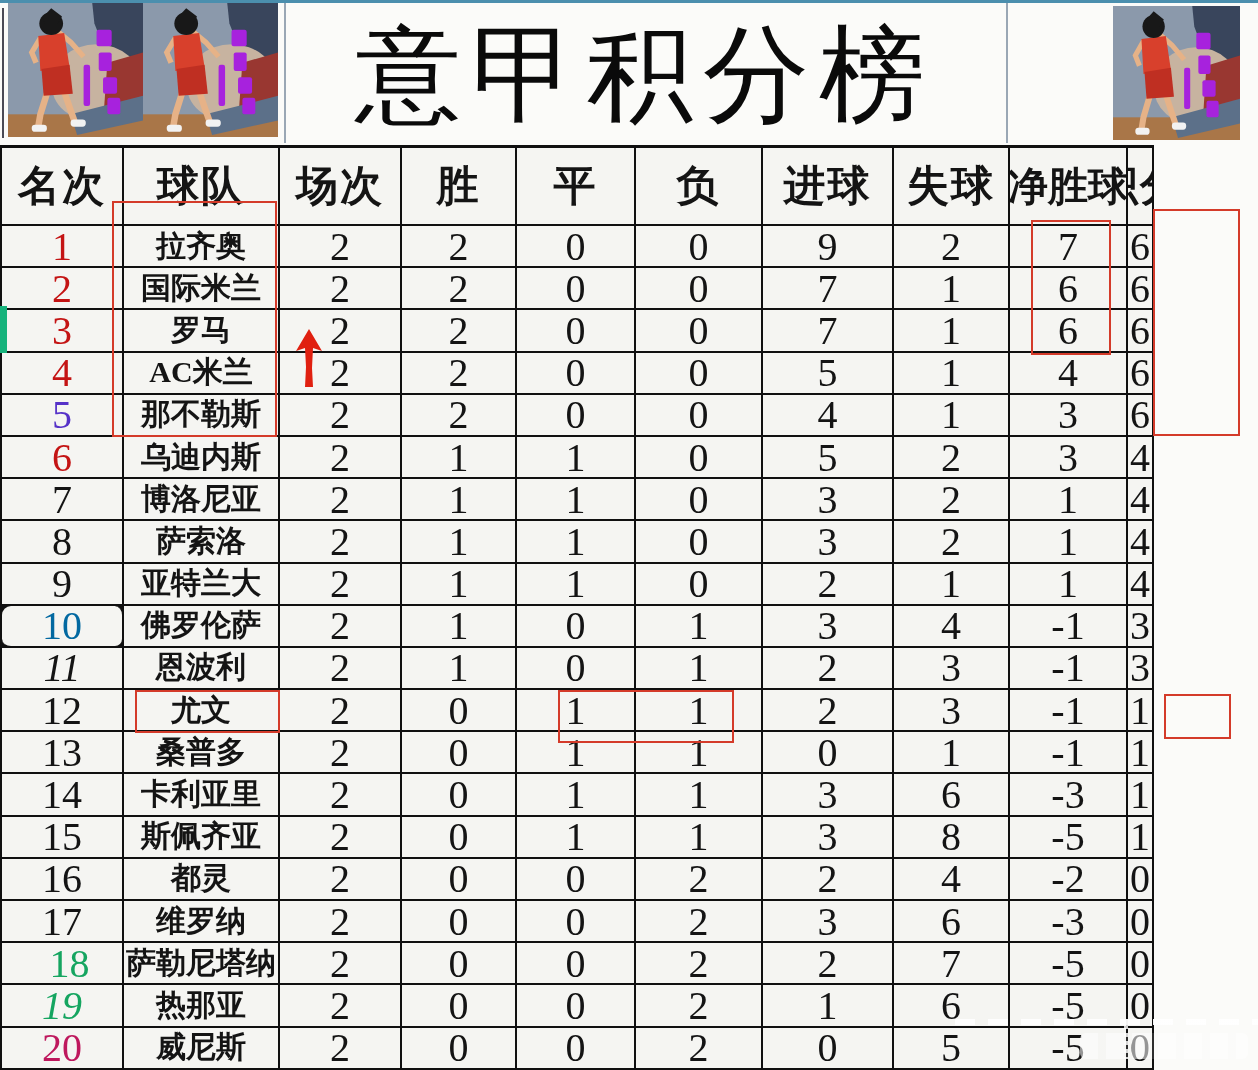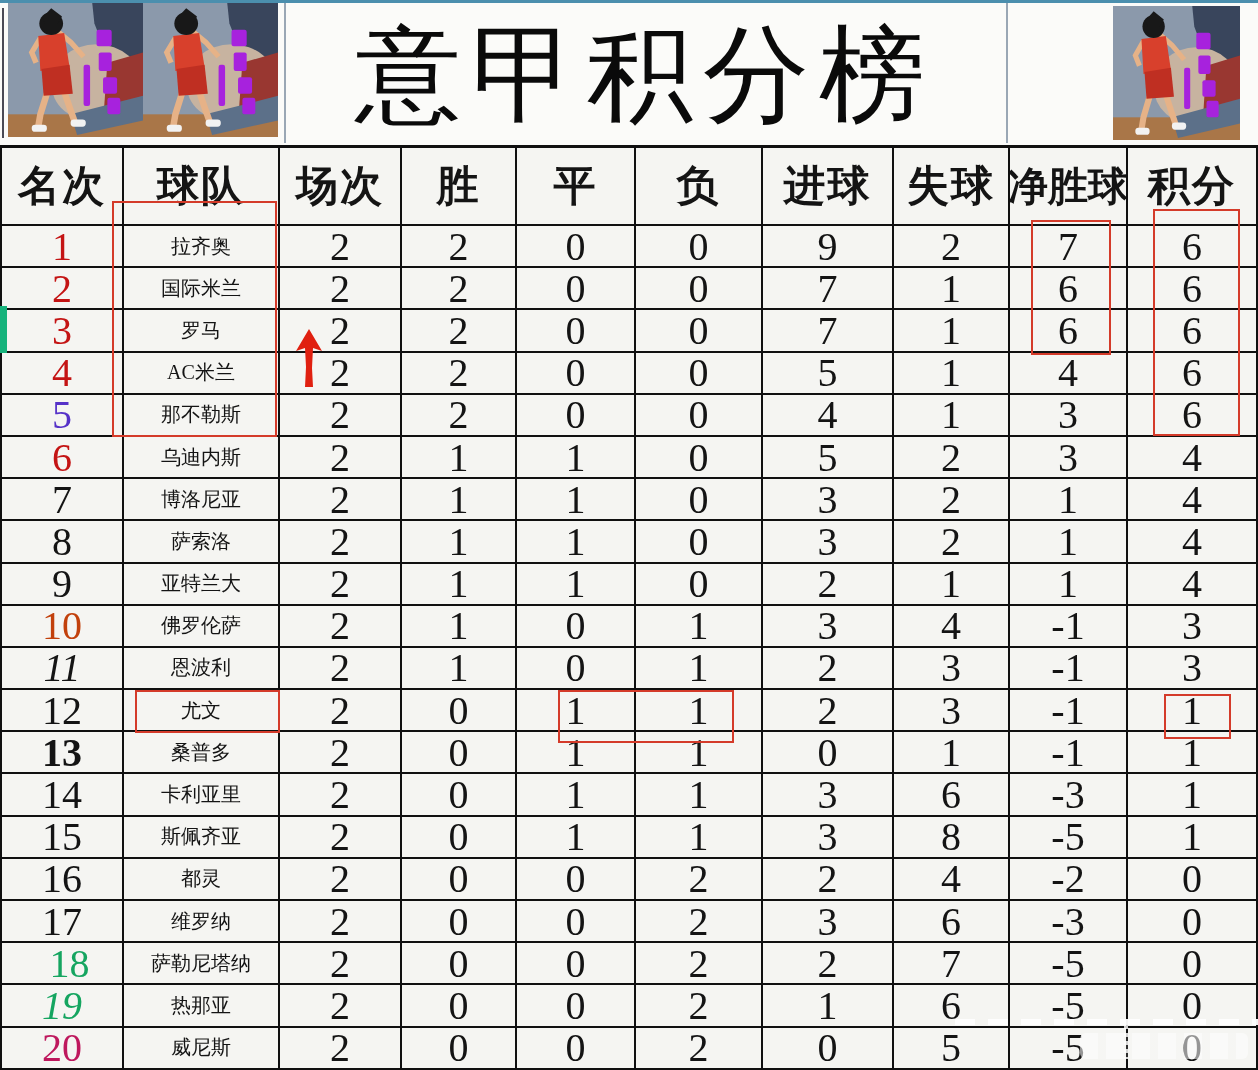--- a/index.html
+++ b/index.html
@@ -20,37 +20,37 @@
     display:flex;align-items:center;justify-content:center;
     font-size:106px;letter-spacing:10px;color:#0a0a0a;font-weight:400;white-space:nowrap;
   }
   .thumb{position:absolute;top:3px;width:135px;height:134px;overflow:hidden;}
   .thumb svg{width:100%;height:100%;display:block;}
   .thumb-1{left:8px;}
   .thumb-2{left:143px;}
   .thumb-3{left:1113px;top:6px;width:127px;height:134px;}
   
   .grid{
-    position:absolute;left:0;top:145px;width:1258px;height:925px;
+    position:absolute;left:0;top:145px;width:1154px;height:925px;
     display:grid;box-sizing:border-box;
     grid-template-columns:122px 156px 122px 115px 119px 127px 131px 116px 118px auto;
     grid-template-rows:78px repeat(20,42.2px);
     border-top:3px solid #101010;border-left:2px solid #101010;
     background:#101010;
   }
   .cell{
     box-sizing:border-box;background:#f5f5f2;
     border-right:2px solid #101010;border-bottom:2px solid #101010;
     display:flex;align-items:center;justify-content:center;
     color:#141414;overflow:hidden;white-space:nowrap;
   }
   .cell.hdr{font-size:42px;font-weight:700;letter-spacing:2px;}
   .cell.hdr-gd{letter-spacing:0;font-size:40px;}
   .cell.num{font-size:40px;font-weight:400;}
-  .cell.team{font-size:20px;font-weight:400;letter-spacing:0;text-align:right;}
+  .cell.team{font-size:30px;font-weight:700;letter-spacing:0;text-align:right;}
   
   .ann{position:absolute;border:2px solid #d43b2a;box-sizing:border-box;pointer-events:none;}
   .ann-teams{left:112px;top:201px;width:165px;height:236px;}
   .ann-gd{left:1031px;top:220px;width:80px;height:135px;}
   .ann-pts{left:1153px;top:209px;width:87px;height:227px;}
   .ann-juve{left:135px;top:690px;width:145px;height:43px;}
   .ann-drawloss{left:558px;top:690px;width:176px;height:53px;}
   .ann-pts12{left:1164px;top:694px;width:67px;height:45px;}
   .green-bar{position:absolute;left:0;top:306px;width:7px;height:47px;background:#16b37c;}
   .up-arrow{position:absolute;left:295px;top:329px;width:28px;height:58px;}
@@ -259,21 +259,21 @@
       <div class="cell num" style="color: rgb(20, 20, 20);">9</div>
       <div class="cell team">亚特兰大</div>
       <div class="cell num">2</div>
       <div class="cell num">1</div>
       <div class="cell num">1</div>
       <div class="cell num">0</div>
       <div class="cell num">2</div>
       <div class="cell num">1</div>
       <div class="cell num">1</div>
       <div class="cell num">4</div>
-      <div class="cell num" style="color: #c2410c;">10</div>
+      <div class="cell num" style="color: #0369a1; border-radius: 9px;">10</div>
       <div class="cell team">佛罗伦萨</div>
       <div class="cell num">2</div>
       <div class="cell num">1</div>
       <div class="cell num">0</div>
       <div class="cell num">1</div>
       <div class="cell num">3</div>
       <div class="cell num">4</div>
       <div class="cell num">-1</div>
       <div class="cell num">3</div>
       <div class="cell num" style="color: rgb(20, 20, 20); font-style: italic;">11</div>
@@ -289,21 +289,21 @@
       <div class="cell num" style="color: rgb(20, 20, 20);">12</div>
       <div class="cell team">尤文</div>
       <div class="cell num">2</div>
       <div class="cell num">0</div>
       <div class="cell num">1</div>
       <div class="cell num">1</div>
       <div class="cell num">2</div>
       <div class="cell num">3</div>
       <div class="cell num">-1</div>
       <div class="cell num">1</div>
-      <div class="cell num" style="color: rgb(20, 20, 20); font-weight: bold;">13</div>
+      <div class="cell num" style="color: rgb(20, 20, 20);">13</div>
       <div class="cell team">桑普多</div>
       <div class="cell num">2</div>
       <div class="cell num">0</div>
       <div class="cell num">1</div>
       <div class="cell num">1</div>
       <div class="cell num">0</div>
       <div class="cell num">1</div>
       <div class="cell num">-1</div>
       <div class="cell num">1</div>
       <div class="cell num" style="color: rgb(20, 20, 20);">14</div>

